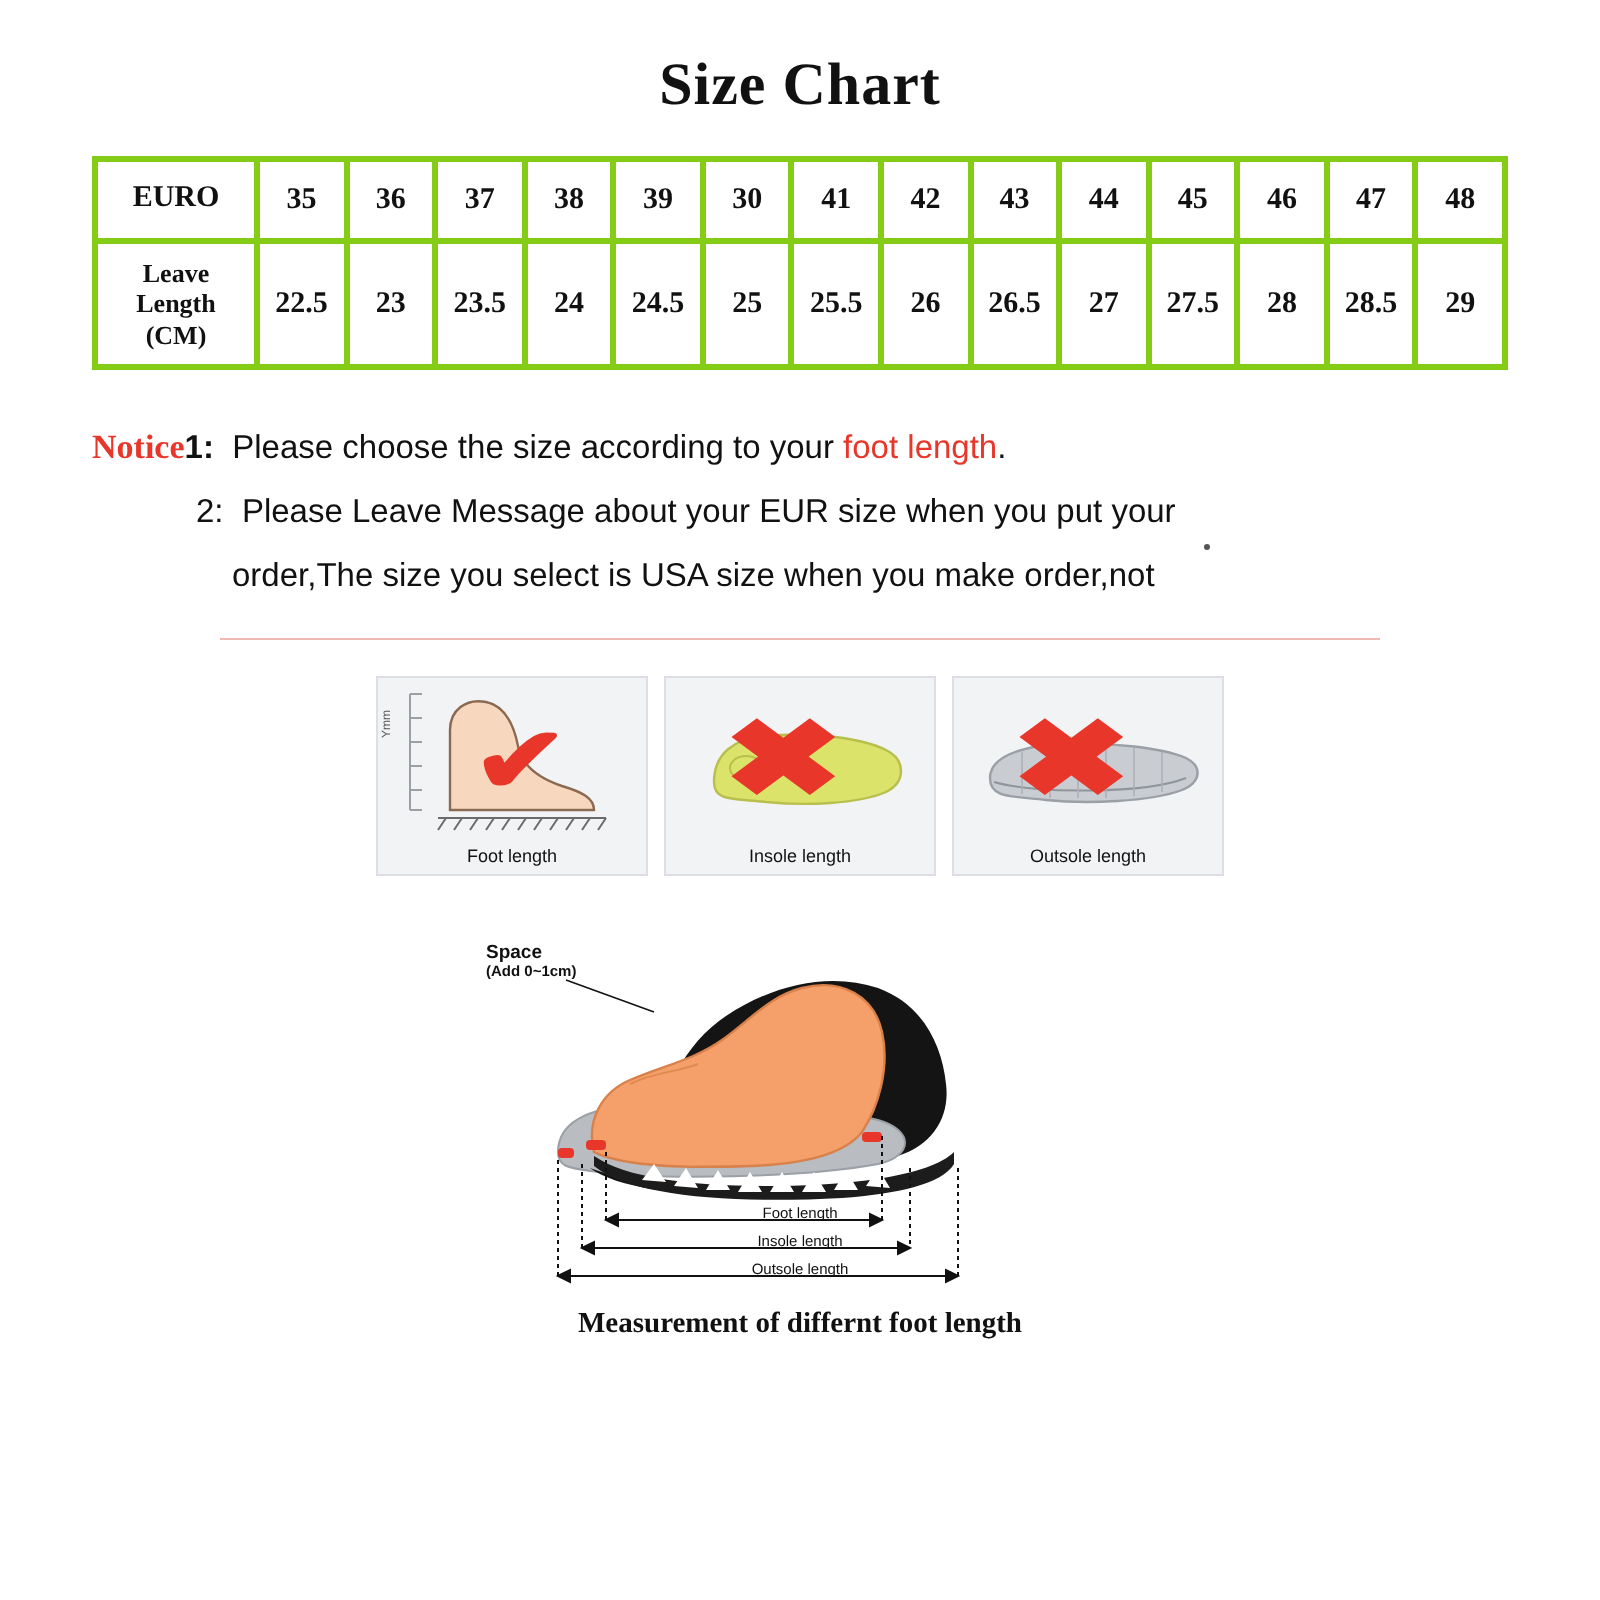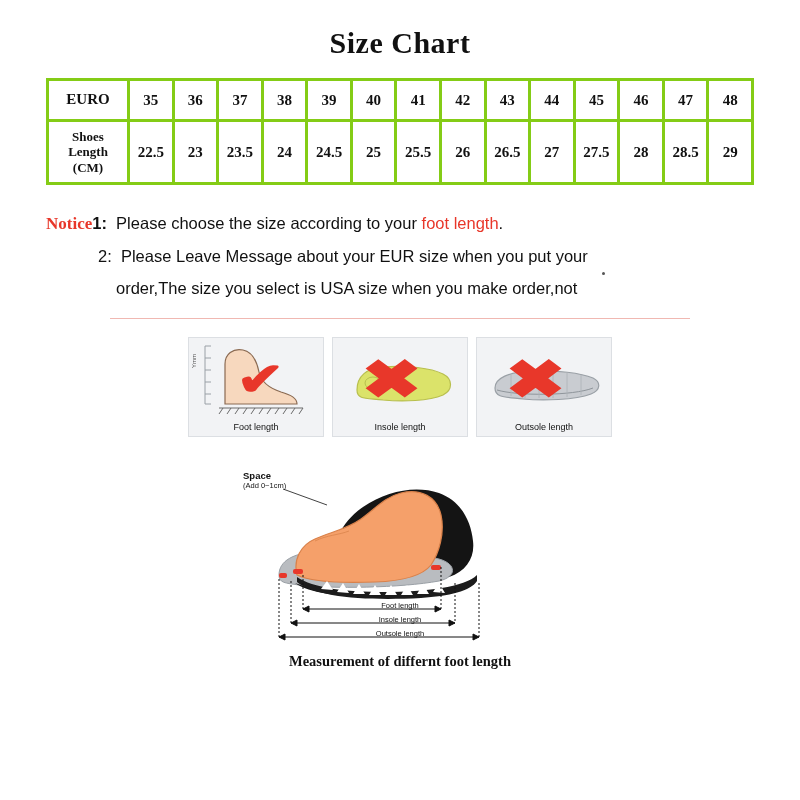--- a/index.html
+++ b/index.html
@@ -200,21 +200,21 @@
     left: 8px;
     top: 22px;
     font-size: 9.5px;
     font-weight: bold;
     color: #111;
     line-height: 1.15;
   }
   .space-label .sub {
     display: block;
     font-size: 7.5px;
-    font-weight: normal;
+    font-weight: bold;
   }
   .meas {
     position: absolute;
     font-size: 7.5px;
     color: #111;
     text-align: center;
     width: 100%;
     left: 0;
   }
 </style>
@@ -229,33 +229,33 @@
   <div class="table-wrap">
     <table class="size-table">
       <tbody>
           <tr class="row-euro">
         <td class="head-cell">EURO</td>
         <td>35</td>
         <td>36</td>
         <td>37</td>
         <td>38</td>
         <td>39</td>
-        <td>40</td>
+        <td>30</td>
         <td>41</td>
         <td>42</td>
         <td>43</td>
         <td>44</td>
         <td>45</td>
         <td>46</td>
         <td>47</td>
         <td>48</td>
       </tr>
       <tr class="row-foot">
         <td class="head-cell">
-          <span class="small">Shoes</span>
+          <span class="small">Leave</span>
           <span class="small">Length</span>
           <span class="small">(CM)</span>
         </td>
         <td>22.5</td>
         <td>23</td>
         <td>23.5</td>
         <td>24</td>
         <td>24.5</td>
         <td>25</td>
         <td>25.5</td>

